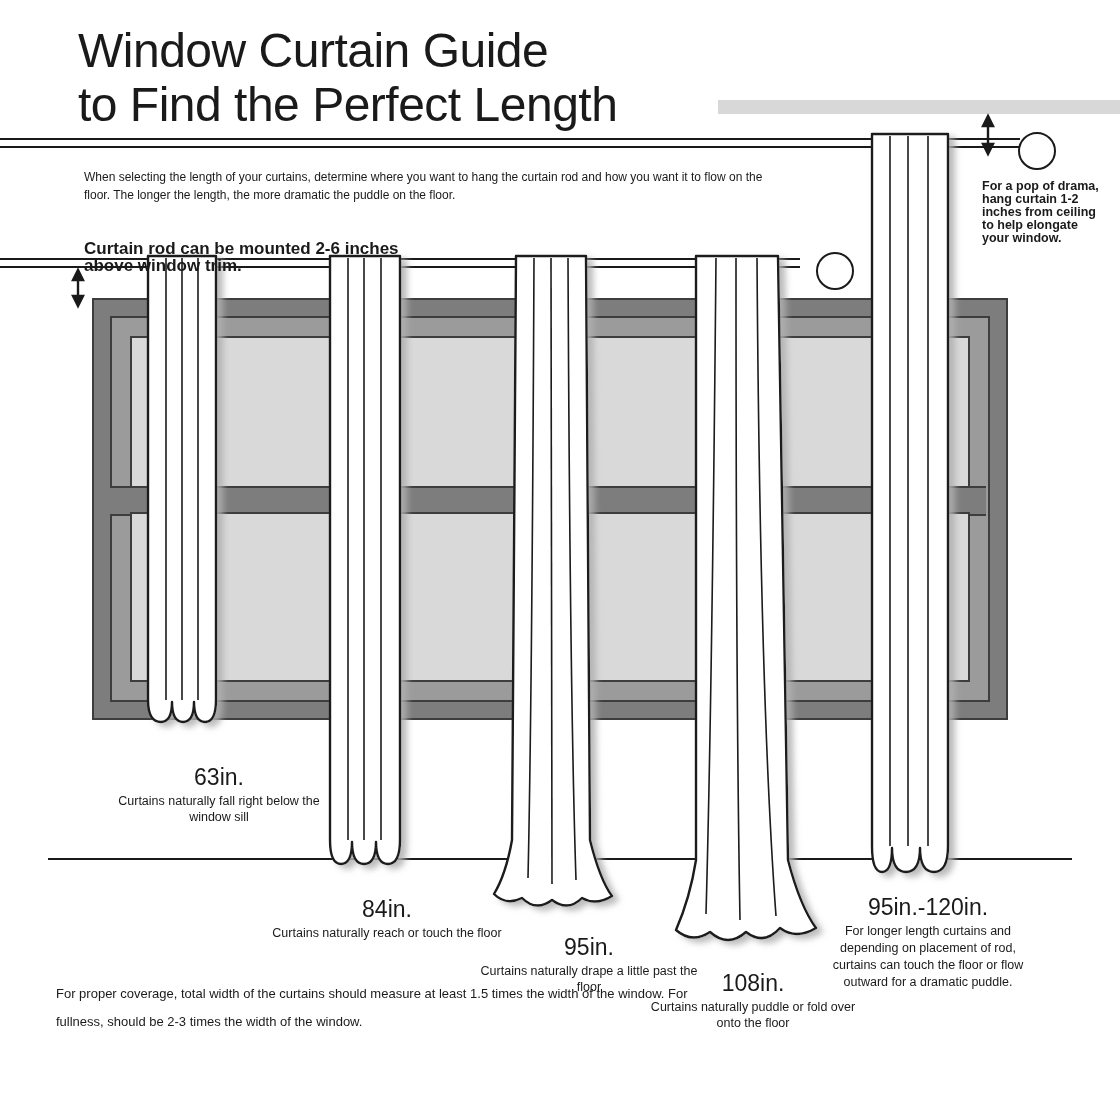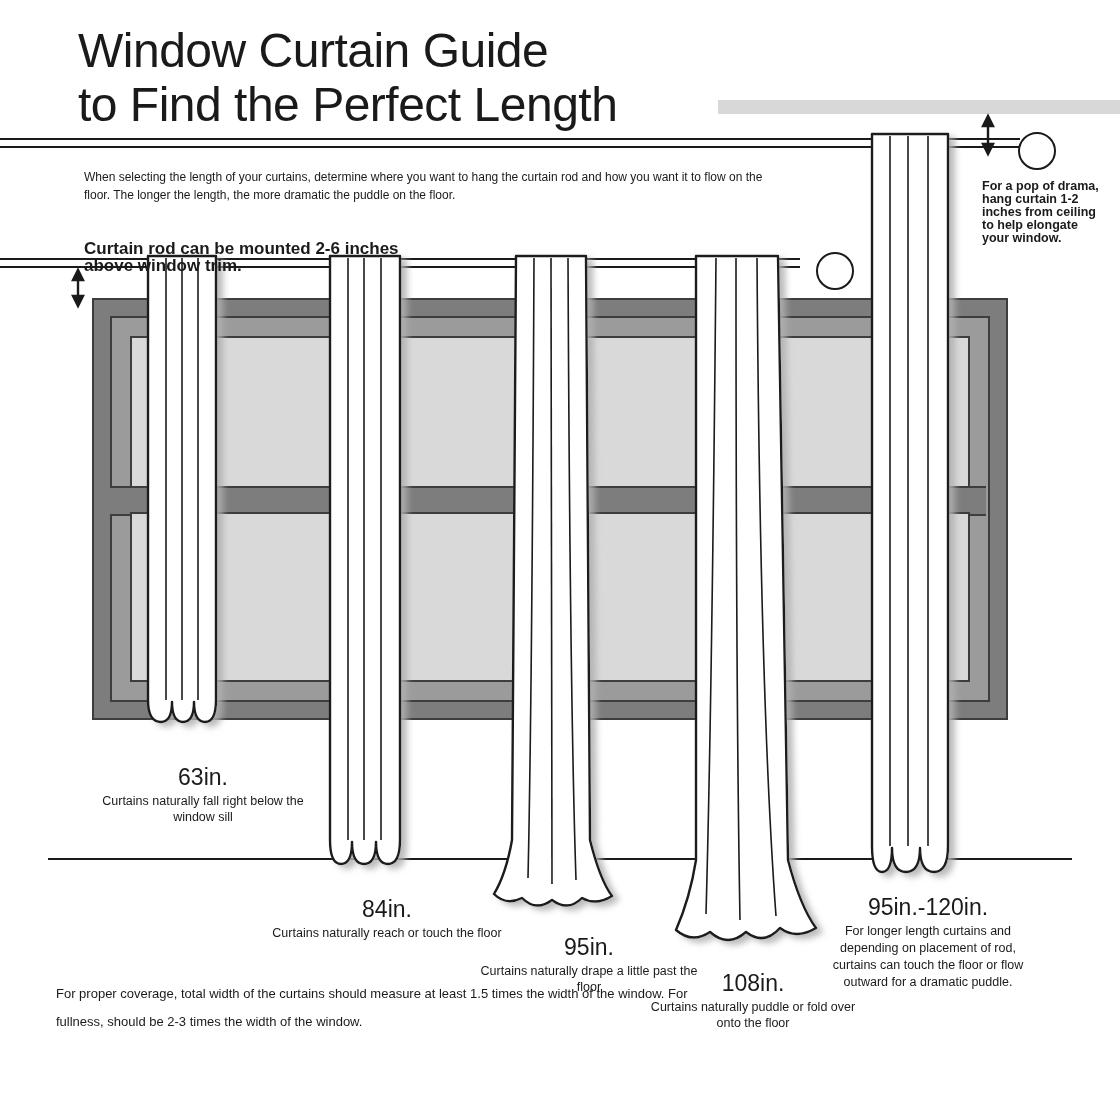--- a/index.html
+++ b/index.html
@@ -124,21 +124,21 @@
     font-size: 23px;
     line-height: 27px;
     color: #1a1a1a;
   }
   .len-desc {
     font-size: 12.5px;
     line-height: 16px;
     color: #1a1a1a;
     margin-top: 2px;
   }
-  #len-63  { left: 88px;  top: 764px; width: 230px; }
+  #len-63  { left: 104px;  top: 764px; width: 230px; }
   #len-84  { left: 272px; top: 896px; width: 230px; }
   #len-95  { left: 452px; top: 934px; width: 230px; margin-left: 22px; }
   #len-108 { left: 638px; top: 970px; width: 230px; }
   #len-120 { left: 830px; top: 894px; width: 196px; }
   #len-120 .len-desc { line-height: 17px; }
 
   
   #bottom-copy {
     left: 56px;
     top: 980px;

